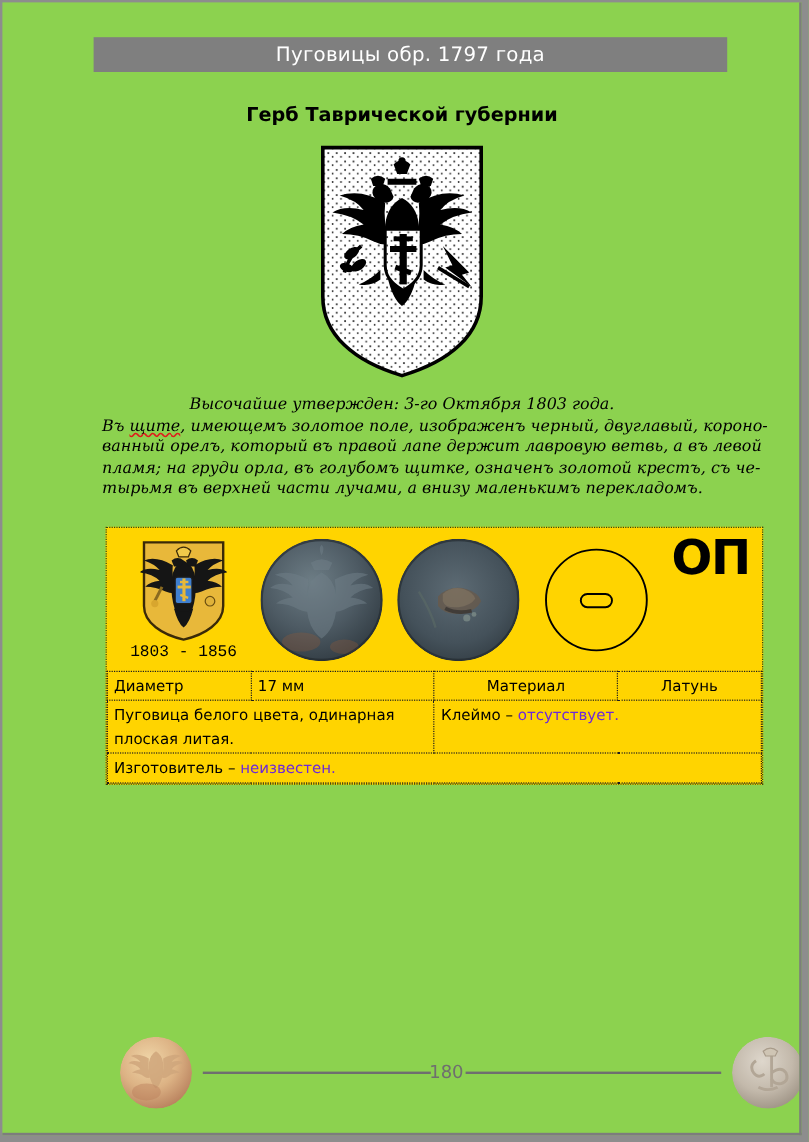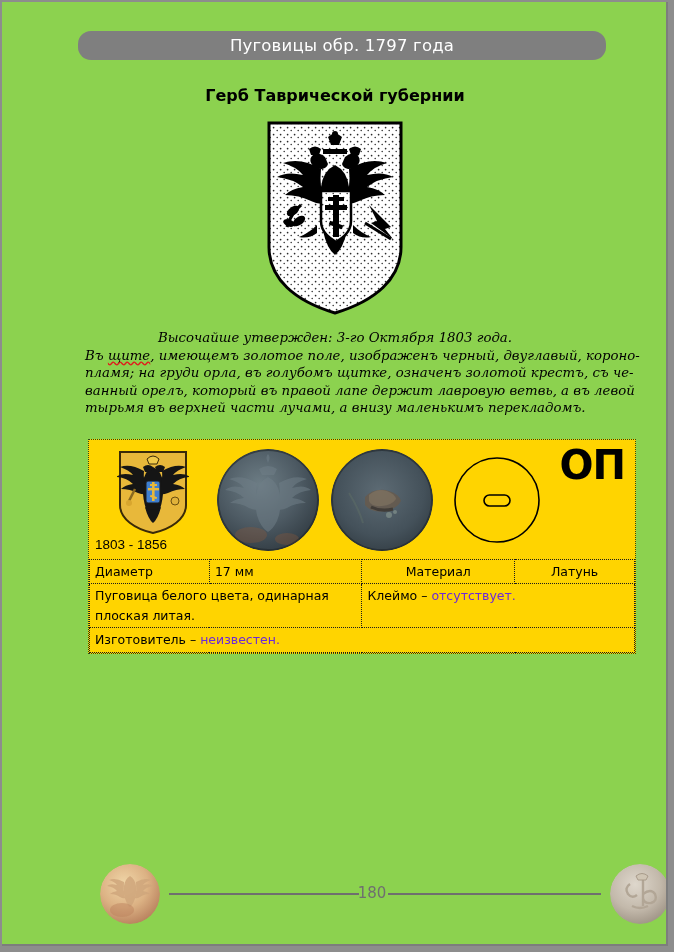--- a/index.html
+++ b/index.html
@@ -14,21 +14,21 @@
     border-right:2px solid #7d7d7d;
     border-bottom:2px solid #7d7d7d;
     box-sizing:border-box;
     overflow:hidden;
   }
 
   
   .banner{
     position:absolute;left:76px;top:29px;width:528px;height:29px;
     background:#7f7f7f;
-    display:flex;align-items:center;justify-content:center;border-radius:13px;
+    display:flex;align-items:center;justify-content:center;
   }
   .banner-text{
     color:#ffffff;font-size:16.5px;letter-spacing:.2px;
     font-family:"DejaVu Sans","Liberation Sans",sans-serif;
   }
 
   
   .section-title{
     position:absolute;left:0;top:84px;width:666px;text-align:center;
     font-size:16px;font-weight:bold;color:#000;
@@ -66,22 +66,22 @@
   }
   .card-top{
     position:relative;height:119px;
   }
 
   .mini-shield{
     position:absolute;left:28px;top:9px;width:72px;height:86px;
   }
   .mini-shield svg{display:block;width:72px;height:86px;}
   .years{
-    position:absolute;left:6px;top:97px;width:116px;text-align:left;
-    font-family:Liberation Sans, sans-serif;
+    position:absolute;left:6px;top:97px;width:116px;text-align:center;
+    font-family:Liberation Mono, monospace;
     font-size:13.5px;color:#000;
   }
 
   .photo{
     position:absolute;top:9px;width:102px;height:102px;border-radius:50%;
     overflow:hidden;
   }
   .photo svg{display:block;width:102px;height:102px;}
   .photo-obverse{left:128px;}
   .photo-reverse{left:242px;}
@@ -197,22 +197,22 @@
           <rect x="63" y="78" width="16" height="4"></rect>
           <rect x="64" y="104" width="14" height="4" transform="rotate(20 71 106)"></rect>
         </g>
       </g>
     </svg>
   </div>
 
   <div class="desc">
     <span class="line">Высочайше утвержден: 3-го Октября 1803 года.</span>
     <span class="line">Въ <span class="spell">щите</span>, имеющемъ золотое  поле, изображенъ черный, двуглавый, короно-</span>
+    <span class="line">ванный орелъ, который въ правой лапе держит лавровую ветвь, а въ левой</span>
     <span class="line">пламя; на груди орла, въ голубомъ  щитке, означенъ золотой  крестъ, съ че-</span>
-    <span class="line">ванный орелъ, который въ правой лапе держит лавровую ветвь, а въ левой</span>
     <span class="line">тырьмя въ верхней части лучами,  а внизу маленькимъ  перекладомъ.</span>
   </div>
 
   <div class="card">
     <div class="card-top">
 
       <div class="mini-shield">
         <svg viewBox="0 0 72 86" xmlns="http://www.w3.org/2000/svg">
           <path d="M3 3 H69 V56 C69 70 54 80 36 84 C18 80 3 70 3 56 Z" fill="#e8b83a" stroke="#3a2a08" stroke-width="2"></path>
           <path d="M30 10 q6 -6 12 0 l-2 5 h-8 z" fill="#f0c94a" stroke="#3a2a08" stroke-width="1"></path>

